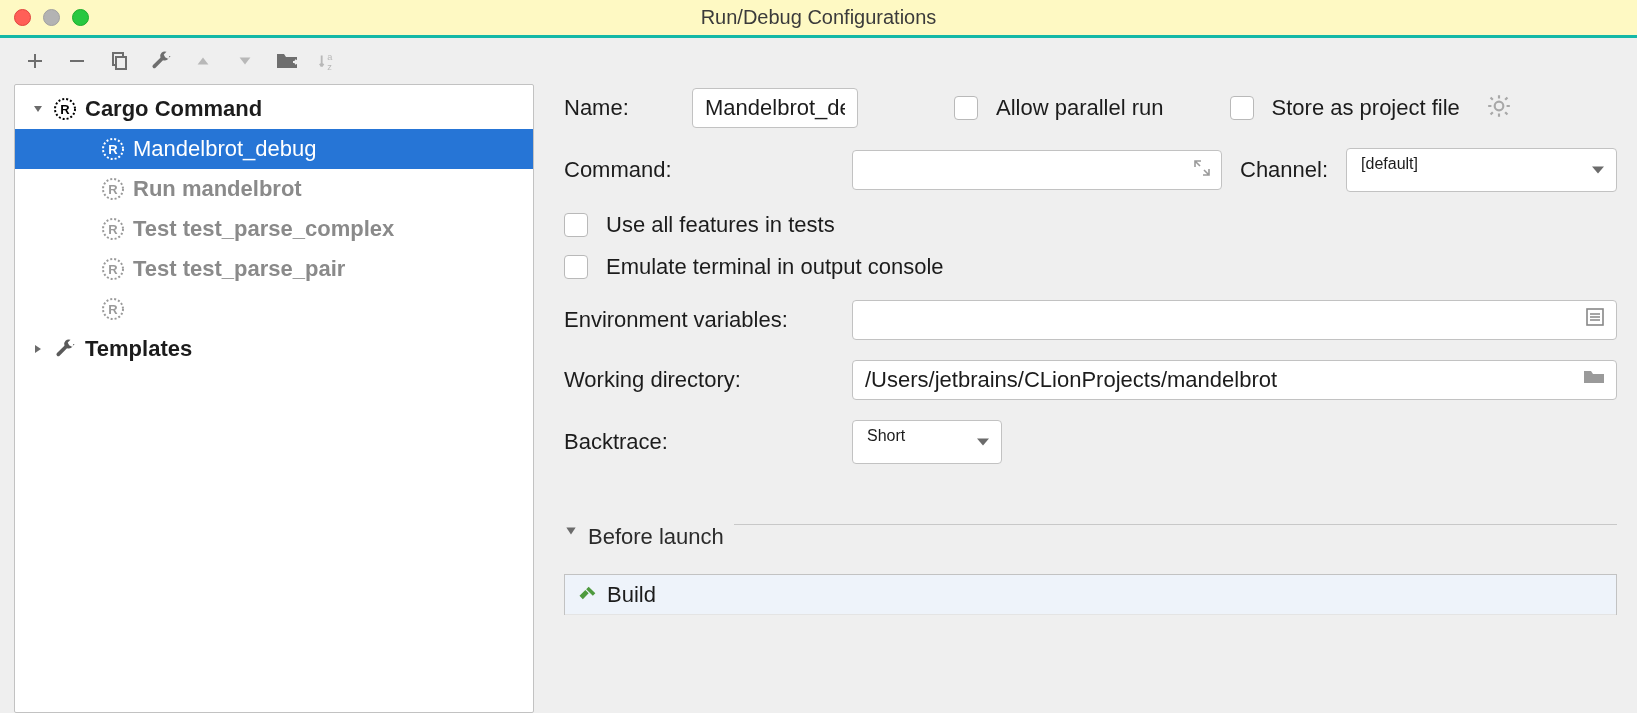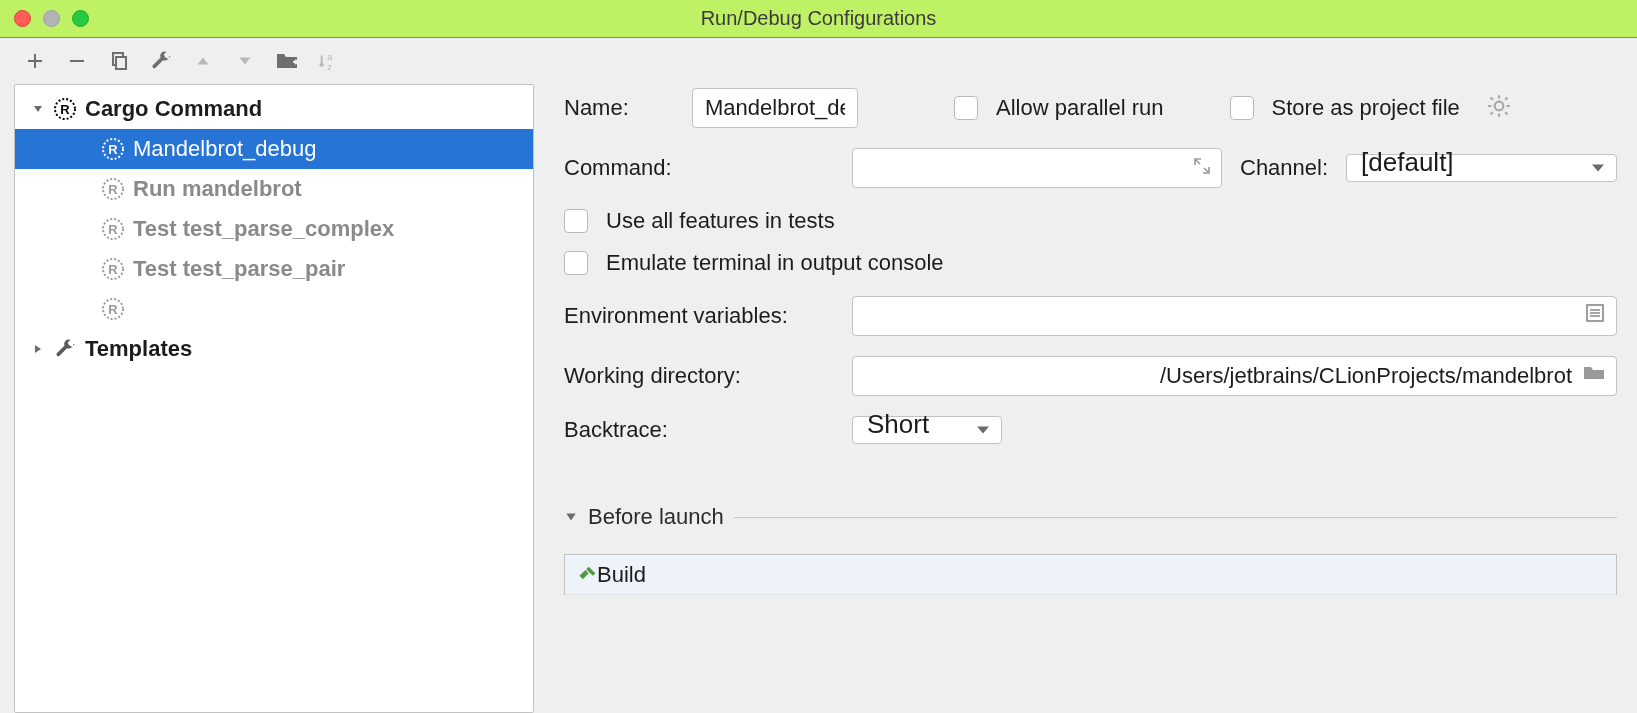--- a/index.html
+++ b/index.html
@@ -12,22 +12,22 @@
   }
   .window {
     width: 1637px; height: 713px;
     background: #efefef;
     display: flex;
     flex-direction: column;
     overflow: hidden;
   }
   .titlebar {
     height: 38px;
-    background: #bef264;
-    border-bottom: 1px solid #14b8a6;
+    background: #fef9c3;
+    border-bottom: 3px solid #14b8a6;
     display: flex;
     align-items: center;
     padding: 0 14px;
     position: relative;
   }
   .traffic-lights {
     display: flex; gap: 12px;
   }
   .tl {
     width: 17px; height: 17px; border-radius: 50%;
@@ -116,54 +116,54 @@
     border: 1px solid #b9b9b9;
     border-radius: 4px;
     background: #fff;
     display: inline-block;
     flex-shrink: 0;
   }
   .gear-outline {
     color: #a8a8a8;
   }
   .select {
-    height: 28px; border: 1px solid #c2c2c2; background: #fff; border-radius: 4px;
-    padding: 0 38px 12px 14px; font-size: 26px; display: flex; align-items: center;
+    height: 44px; border: 1px solid #c2c2c2; background: #fff; border-radius: 4px;
+    padding: 0 38px 12px 14px; font-size: 16px; display: flex; align-items: center;
     position: relative; min-width: 120px;
   }
   .select::after {
     content: ""; position: absolute; right: 12px; top: 50%; width: 0; height: 0;
     border-left: 6px solid transparent; border-right: 6px solid transparent;
     border-top: 7px solid #6b6b6b; transform: translateY(-50%);
   }
   .expand-icon {
     position: absolute; right: 10px; top: 50%; transform: translateY(-50%);
     color: #9a9a9a;
   }
   .input.with-expand { position: relative; padding-right: 40px; }
-  .input.with-right-icon { position: relative; padding-right: 44px; justify-content: flex-end; }
+  .input.with-right-icon { position: relative; padding-right: 44px; }
   .right-icon {
     position: absolute; right: 10px; top: 50%; transform: translateY(-50%);
     color: #888;
   }
   .section-header {
-    display: flex; align-items: center; gap: 10px;
+    display: flex; align-items: flex-start; gap: 10px;
     font-size: 22px; color: #2b2b2b;
     margin-top: 40px;
   }
   .section-header .line {
     flex: 1; height: 1px; background: #c8c8c8;
   }
   .before-list {
     border: 1px solid #c2c2c2; border-bottom: none;
     background: #f7f9fc;
     margin-top: 4px;
   }
   .before-item {
-    height: 40px; display: flex; align-items: center; 
+    height: 40px; display: flex; align-items: center; gap: 10px;
     padding: 0 12px; font-size: 22px;
     border-bottom: 1px solid #e4e4e4;
     background: #eef3fa;
   }
 </style>
 </head>
 <body>
 
 <div class="window">
 

